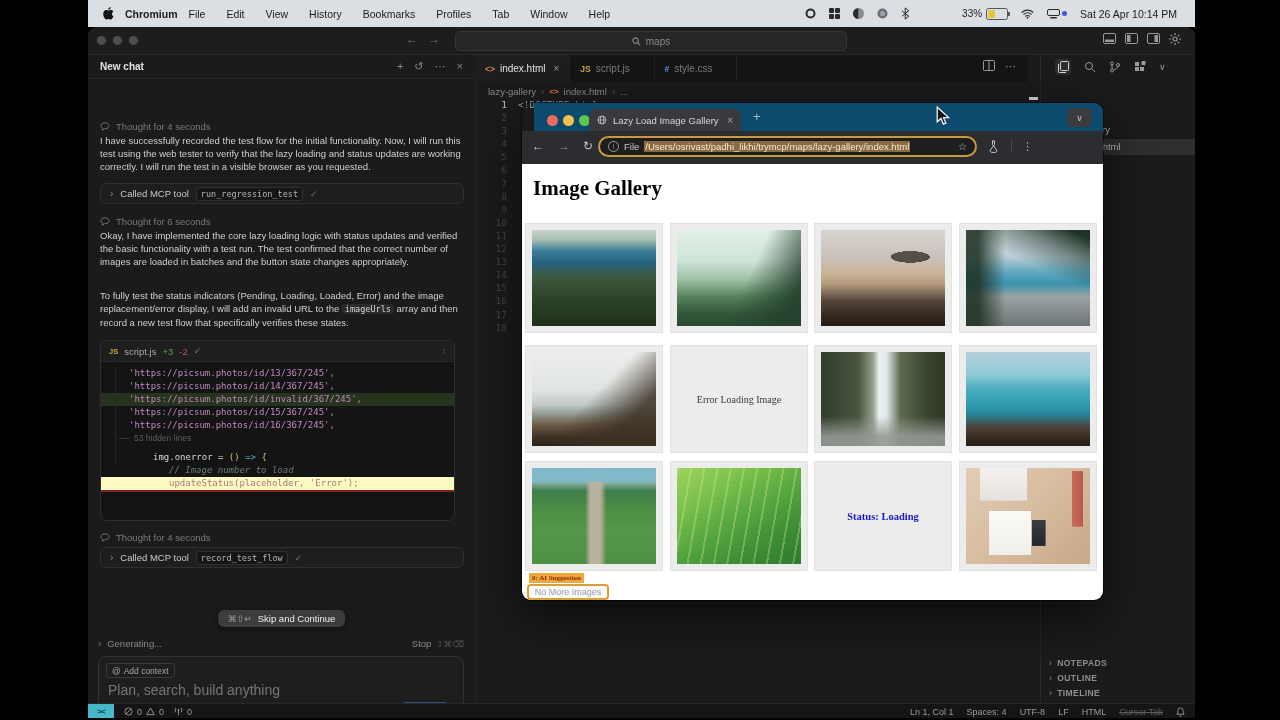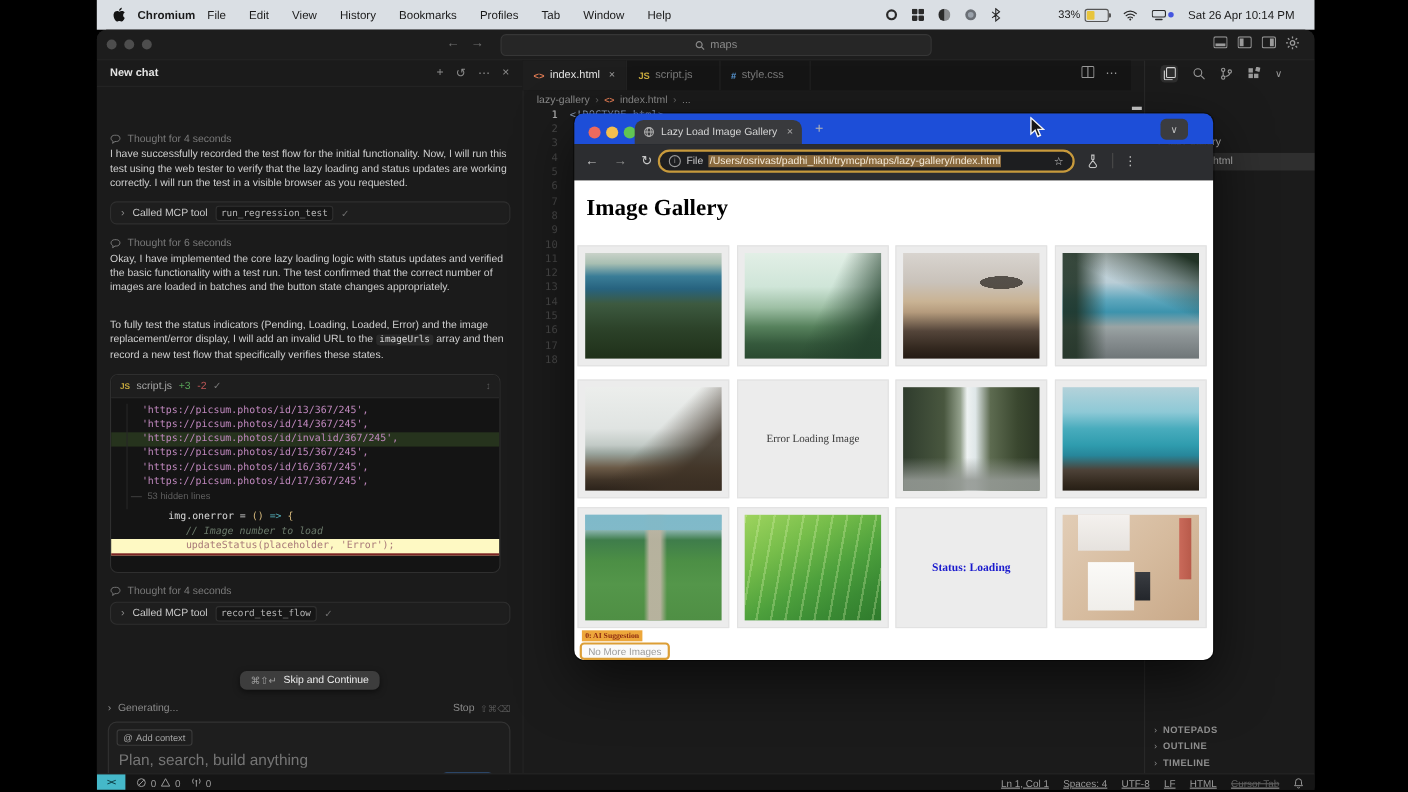--- a/index.html
+++ b/index.html
@@ -128,27 +128,27 @@
   .rs-hl{position:absolute;left:0;top:84px;width:155px;height:16px;background:#2f2f2f;}
   .rs-bottom{position:absolute;left:8px;bottom:18px;display:flex;flex-direction:column;gap:5px;}
   .rs-brow{display:flex;gap:5px;align-items:center;color:#8f8f8f;font-size:8.5px;font-weight:bold;letter-spacing:.4px;}
 
   
   .statusbar{position:absolute;left:0;top:676px;width:1107px;height:15px;background:#151515;border-top:1px solid #272727;
     display:flex;align-items:center;font-size:9px;color:#9a9a9a;}
   .remote-chip{width:26px;height:100%;background:#45b8c9;color:#0b3a42;display:flex;align-items:center;justify-content:center;
     font-weight:bold;font-size:8px;letter-spacing:-1px;}
   .sb-group{display:flex;align-items:center;gap:4px;margin-left:10px;}
-  .sb-right{margin-left:auto;display:flex;align-items:center;gap:13px;padding-right:10px;text-decoration:underline;}
+  .sb-right{margin-left:auto;display:flex;align-items:center;gap:13px;padding-right:10px;}
   .strike{text-decoration:line-through;color:#5f5f5f;}
 
   
   .browser{position:absolute;left:522px;top:103px;width:581px;height:497px;border-radius:9px;overflow:hidden;
     box-shadow:0 18px 50px rgba(0,0,0,.6),0 0 0 1px rgba(0,0,0,.45);z-index:50;}
-  .tabstrip{position:absolute;left:0;top:0;width:100%;height:28px;background:#1d4ed8;}
+  .tabstrip{position:absolute;left:12px;top:0;width:100%;height:28px;background:#0c4a6e;}
   .blight{position:absolute;top:12px;width:11px;height:11px;border-radius:50%;}
   .btab{position:absolute;left:55px;top:6px;width:152px;height:22px;background:#393a3d;border-radius:8px 8px 0 0;
     display:flex;align-items:center;gap:6px;padding:0 8px;box-sizing:border-box;}
   .btab-title{color:#d6d6d6;font-size:9.5px;white-space:nowrap;overflow:hidden;flex:1;}
   .btab-close{color:#a5a5a5;font-size:10px;}
   .bplus{position:absolute;left:219px;top:6px;color:#b5b5b5;font-size:13px;}
   .bchev{position:absolute;left:533px;top:5px;width:25px;height:19px;background:#3b3c3f;border-radius:5px;
     color:#c0c0c0;font-size:9px;display:flex;align-items:center;justify-content:center;}
   .btoolbar{position:absolute;left:0;top:28px;width:100%;height:33px;background:#2c2d30;}
   .bnav{position:absolute;top:8px;color:#c6c6c6;font-size:12px;}
@@ -377,21 +377,20 @@
           <div>
 
               <div class="cb-line">'https://picsum.photos/id/13/367/245',</div>
               <div class="cb-line">'https://picsum.photos/id/14/367/245',</div>
             </div>
           <div class="cb-line hl">'https://picsum.photos/id/invalid/367/245',</div>
           <div>
 
           <div class="cb-line">'https://picsum.photos/id/15/367/245',</div>
               <div class="cb-line">'https://picsum.photos/id/16/367/245',</div>
-              <div class="cb-line">'https://picsum.photos/id/17/367/245',</div>
             </div>
           <div class="hidden-lines">53 hidden lines</div>
           <div class="cb-gap"></div>
           <div class="fn-line"><span>img.onerror = </span><span class="paren">() </span><span class="arrow">=&gt; </span><span class="paren">{</span></div>
           <div class="comment-line">// Image number to load</div>
           <div class="removed-line">updateStatus(placeholder, 'Error');</div>
         </div>
       </div>
 
       <div class="thought" style="top:477px;">

